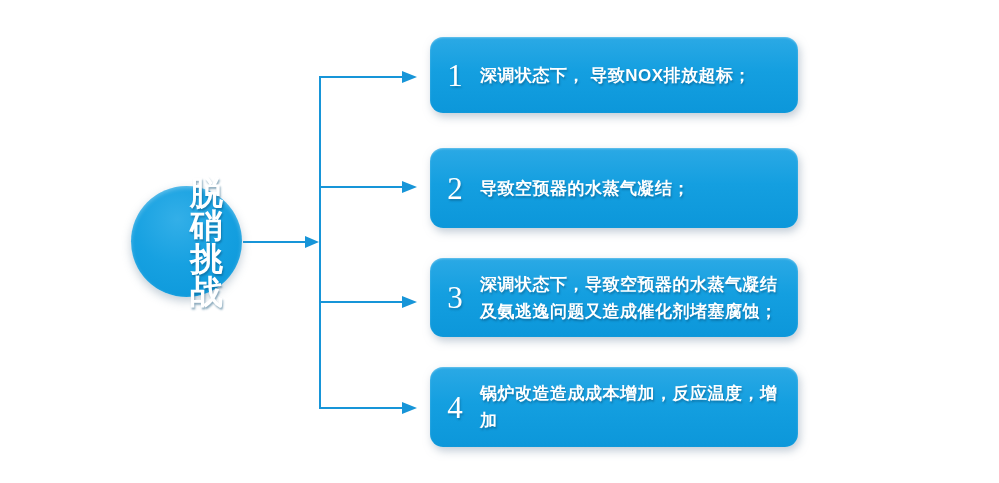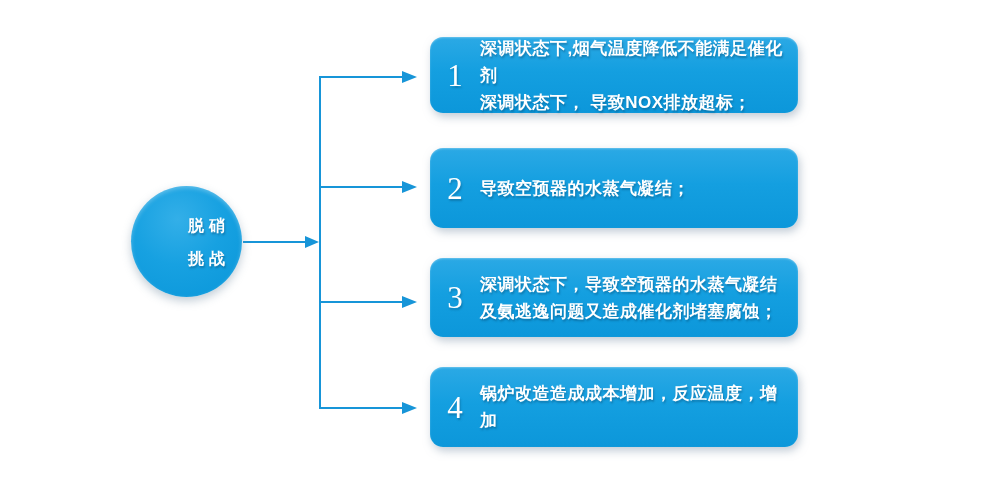--- a/index.html
+++ b/index.html
@@ -32,21 +32,21 @@
     background: radial-gradient(circle at 42% 30%, #33afe8 0%, #17a1e1 45%, #0e9adc 80%);
     box-shadow: 0 4px 10px rgba(120,145,165,0.45), inset 0 2px 4px rgba(255,255,255,0.30);
     display: flex;
     align-items: center;
     justify-content: center;
     text-align: center;
   }
   .center-node .label {
     color: #ffffff;
     font-weight: bold;
-    font-size: 16px;
+    font-size: 33px;
     line-height: 33px;
     letter-spacing: 5px;
     padding-left: 5px;
     text-shadow: 1px 2px 2px rgba(8,75,115,0.45);
     margin-left: 40px;
   }
   .challenge-box {
     position: absolute;
     left: 430px;
     width: 368px;
@@ -110,21 +110,20 @@
   <div class="center-node">
     <div class="label">
       <span class="line" style="display:block">脱硝</span>
       <span class="line" style="display:block">挑战</span>
     </div>
   </div>
 
   <div class="challenge-box box-1">
     <div class="item-number">1</div>
     <div class="item-text">
-      <span class="line">深调状态下,烟气温度降低不能满足催化剂</span>
       <span class="line">深调状态下， 导致NOX排放超标；</span>
     </div>
   </div>
 
   <div class="challenge-box box-2">
     <div class="item-number">2</div>
     <div class="item-text">
       <span class="line">导致空预器的水蒸气凝结；</span>
     </div>
   </div>

